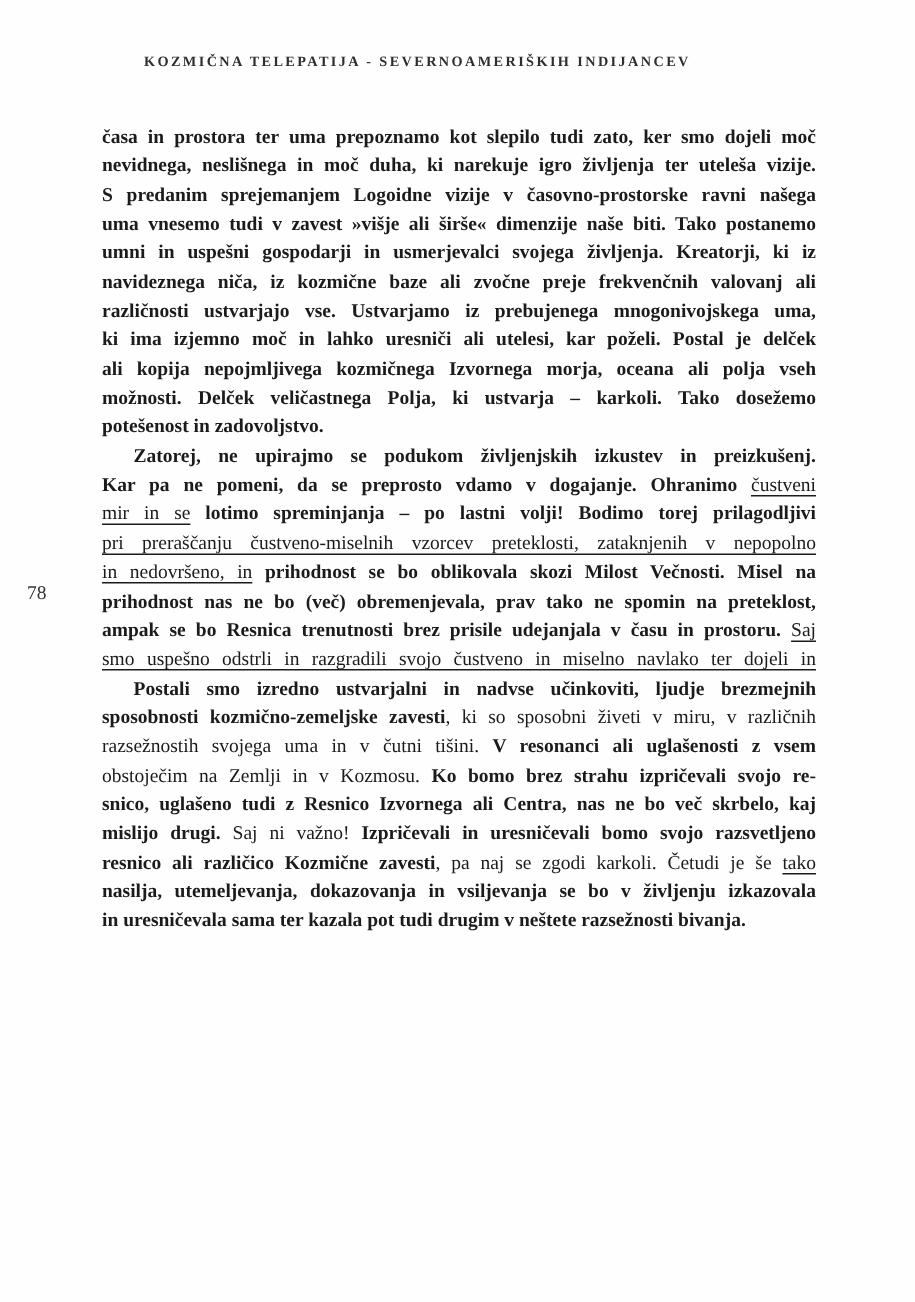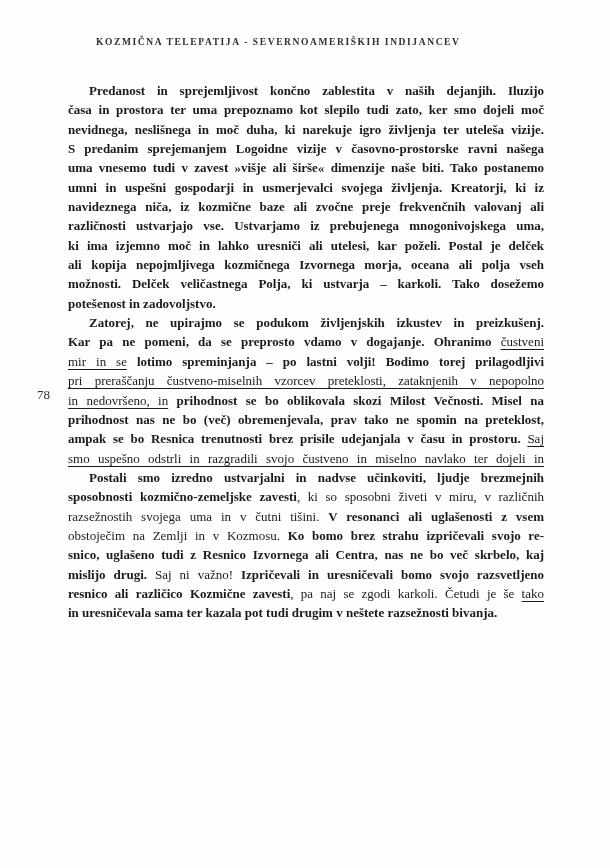--- a/index.html
+++ b/index.html
@@ -28,21 +28,21 @@
     letter-spacing: 1.6px;
     color: #2e2e2e;
     white-space: nowrap;
     margin-left: 28px;
   }
   .page-number {
     position: absolute;
     left: 18px;
     top: 387px;
     width: 32px;
-    text-align: right;
+    text-align: left;
     font-size: 13px;
     color: #333333;
   }
   .text-block {
     position: absolute;
     left: 68px;
     top: 81px;
     width: 476px;
     font-size: 13px;
     line-height: 19.35px;
@@ -73,21 +73,20 @@
 </style>
 </head>
 <body>
 
 <div class="book-page">
   <div class="running-header">KOZMIČNA TELEPATIJA - SEVERNOAMERIŠKIH INDIJANCEV</div>
 
   <div class="page-number">78</div>
 
   <div class="text-block">
-      <div class="line indent"><span class="seg b">Predanost in sprejemljivost končno zablestita v naših dejanjih. Iluzijo</span></div>
       <div class="line"><span class="seg b">časa in prostora ter uma prepoznamo kot slepilo tudi zato, ker smo dojeli moč</span></div>
       <div class="line"><span class="seg b">nevidnega, neslišnega in moč duha, ki narekuje igro življenja ter uteleša vizije.</span></div>
       <div class="line"><span class="seg b">S predanim sprejemanjem Logoidne vizije v časovno-prostorske ravni našega</span></div>
       <div class="line"><span class="seg b">uma vnesemo tudi v zavest »višje ali širše« dimenzije naše biti. Tako postanemo</span></div>
       <div class="line"><span class="seg b">umni in uspešni gospodarji in usmerjevalci svojega življenja. Kreatorji, ki iz</span></div>
       <div class="line"><span class="seg b">navideznega niča, iz kozmične baze ali zvočne preje frekvenčnih valovanj ali</span></div>
       <div class="line"><span class="seg b">različnosti ustvarjajo vse. Ustvarjamo iz prebujenega mnogonivojskega uma,</span></div>
       <div class="line"><span class="seg b">ki ima izjemno moč in lahko uresniči ali utelesi, kar poželi. Postal je delček</span></div>
       <div class="line"><span class="seg b">ali kopija nepojmljivega kozmičnega Izvornega morja, oceana ali polja vseh</span></div>
       <div class="line"><span class="seg b">možnosti. Delček veličastnega Polja, ki ustvarja – karkoli. Tako dosežemo</span></div>
@@ -100,15 +99,16 @@
       <div class="line"><span class="seg b">prihodnost nas ne bo (več) obremenjevala, prav tako ne spomin na preteklost,</span></div>
       <div class="line"><span class="seg b">ampak se bo Resnica trenutnosti brez prisile udejanjala v času in prostoru. </span><span class="seg u">Saj</span></div>
       <div class="line"><span class="seg u">smo uspešno odstrli in razgradili svojo čustveno in miselno navlako ter dojeli in</span></div>
       <div class="line indent"><span class="seg b">Postali smo izredno ustvarjalni in nadvse učinkoviti, ljudje brezmejnih</span></div>
       <div class="line"><span class="seg b">sposobnosti kozmično-zemeljske zavesti</span><span class="seg">, ki so sposobni živeti v miru, v različnih</span></div>
       <div class="line"><span class="seg">razsežnostih svojega uma in v čutni tišini. </span><span class="seg b">V resonanci ali uglašenosti z vsem</span></div>
       <div class="line"><span class="seg">obstoječim na Zemlji in v Kozmosu. </span><span class="seg b">Ko bomo brez strahu izpričevali svojo re-</span></div>
       <div class="line"><span class="seg b">snico, uglašeno tudi z Resnico Izvornega ali Centra, nas ne bo več skrbelo, kaj</span></div>
       <div class="line"><span class="seg b">mislijo drugi. </span><span class="seg">Saj ni važno! </span><span class="seg b">Izpričevali in uresničevali bomo svojo razsvetljeno</span></div>
       <div class="line"><span class="seg b">resnico ali različico Kozmične zavesti</span><span class="seg">, pa naj se zgodi karkoli. Četudi je še </span><span class="seg u">tako</span></div>
+      <div class="line"><span class="seg b">nasilja, utemeljevanja, dokazovanja in vsiljevanja se bo v življenju izkazovala</span></div>
       <div class="line last"><span class="seg b">in uresničevala sama ter kazala pot tudi drugim v neštete razsežnosti bivanja.</span></div>
     </div>
 </div>
 
 </body></html>

